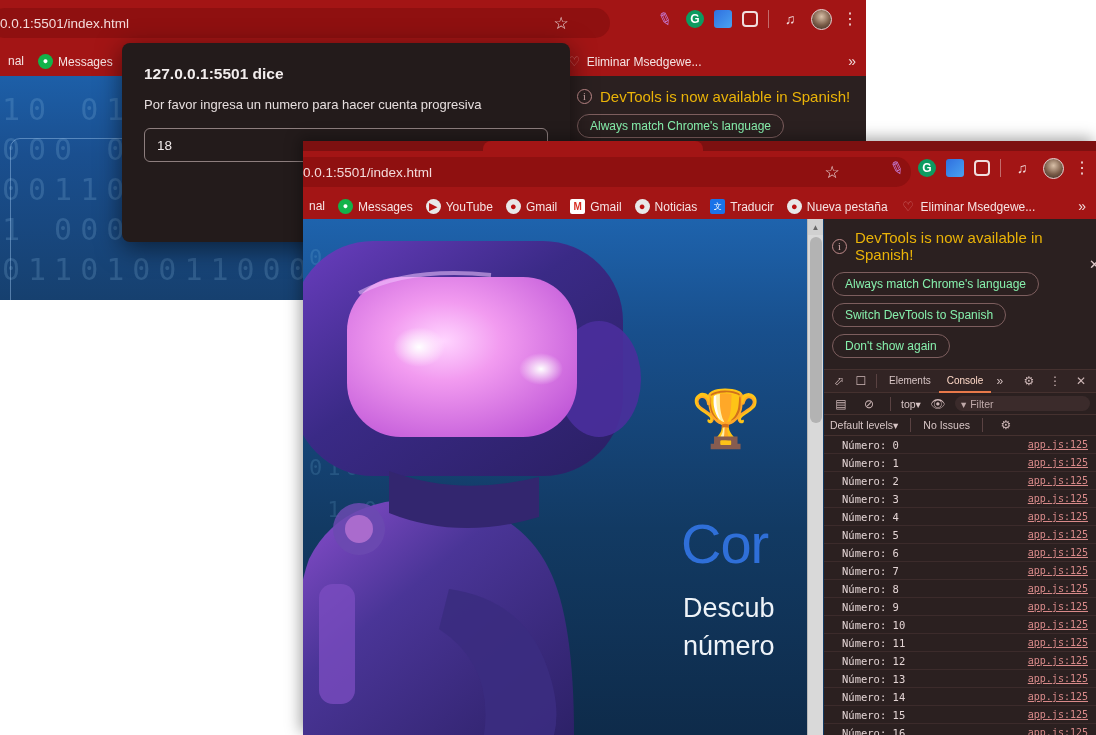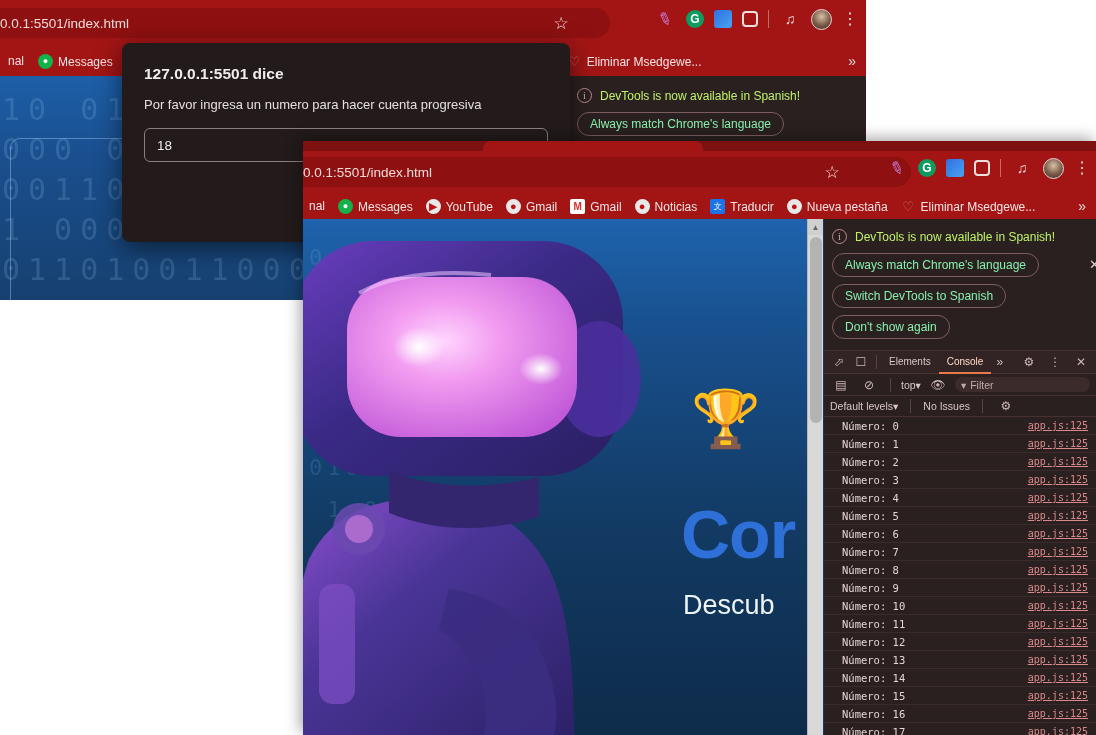--- a/index.html
+++ b/index.html
@@ -92,21 +92,21 @@
     position:absolute; left:566px; top:76px; width:300px; height:224px;
     background:#2b2020; border-left:1px solid #4a3636;
   }
   .dt-note { padding:12px 10px 8px 10px; }
   .dt-note-row { display:flex; align-items:center; gap:8px; margin-bottom:9px; }
   .info-circle {
     width:15px; height:15px; border-radius:50%; border:1px solid #c08a8a;
     color:#d8b0b0; font-size:10px; display:flex; align-items:center; justify-content:center;
     flex:none; font-family:"Liberation Serif", serif;
   }
-  .dt-note-text { color:#bef264; font-size:12px; }
+  .dt-note-text { color:#eab308; font-size:15px; }
   .dt-btn {
     display:inline-block; border:1px solid #7d5e5e; border-radius:12px;
     color:#86efac; font-size:12px; padding:4px 12px; margin-bottom:7px; background:transparent;
   }
   .dt-close { position:absolute; right:4px; top:62px; color:#e0caca; font-size:13px; }
 
   
   .dialog {
     position:absolute; left:122px; top:43px; width:448px; height:199px;
     background:#231b1b; border-radius:8px;
@@ -175,21 +175,21 @@
   .sb-thumb {
     position:absolute; left:2px; top:18px; width:12px; height:186px;
     background:#b3b3b3; border-radius:6px;
   }
   .content-col {
     position:absolute; left:380px; top:0; width:124px; height:516px;
     color:#fff; padding-top:172px;
   }
   .trophy { color:#2f6fd8; font-size:56px; line-height:1; margin-left:8px; }
   .big-head {
-    color:#2f6fd8; font-size:68px; font-weight:bold; margin-top:48px; margin-left:-2px;
+    color:#2f6fd8; font-size:56px; font-weight:normal; margin-top:64px; margin-left:-2px;
     letter-spacing:-1px; white-space:nowrap;
   }
   .sub-line {
     color:#eef3f8; font-size:27px; margin-top:14px; line-height:36px; white-space:nowrap;
   }
 
   
   .front-devtools {
     position:absolute; left:521px; top:0; width:272px; height:516px;
     background:#2b2020; overflow:hidden;
@@ -423,20 +423,21 @@
           <path d="M90 242 q70 26 150 6 l0 40 q-80 24 -150 -4 z" fill="#33266f"></path>
           <circle cx="60" cy="300" r="26" fill="#6b4ab0" opacity="0.85"></circle>
           <circle cx="60" cy="300" r="14" fill="#c57ad8" opacity="0.7"></circle>
           <rect x="20" y="355" width="36" height="120" rx="14" fill="#7c4ec2" opacity="0.75"></rect>
         </svg>
 
         <div class="content-col">
           <div class="trophy">🏆</div>
           <div class="big-head">Cor</div>
           <div class="sub-line">Descub</div>
+          <div class="sub-line" style="margin-top:2px">número</div>
         </div>
       </div>
 
       <div class="scrollbar">
         <div class="sb-arrow">▲</div>
         <div class="sb-thumb"></div>
       </div>
 
       <div class="front-devtools">
 

